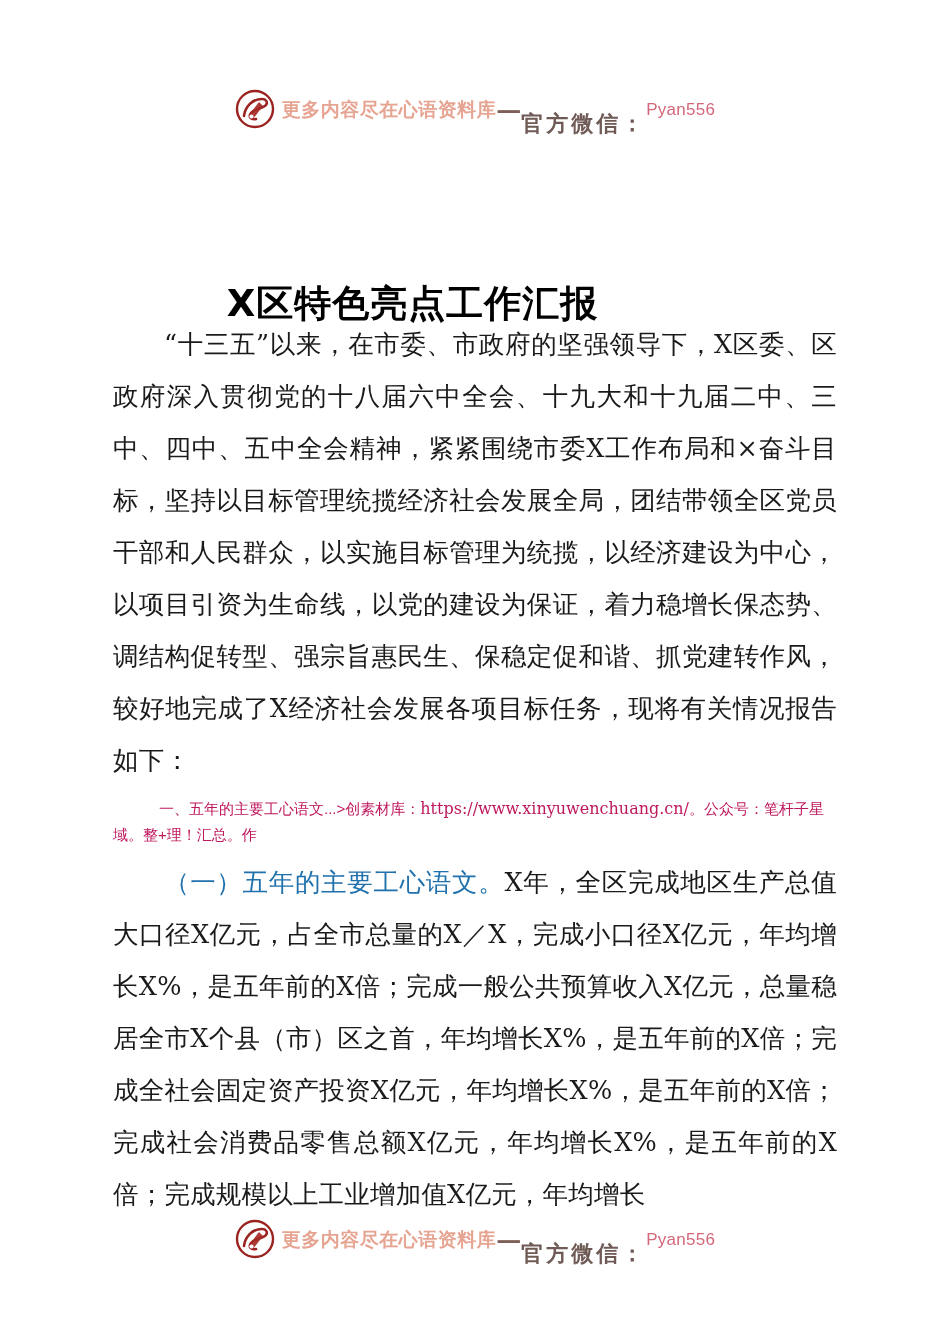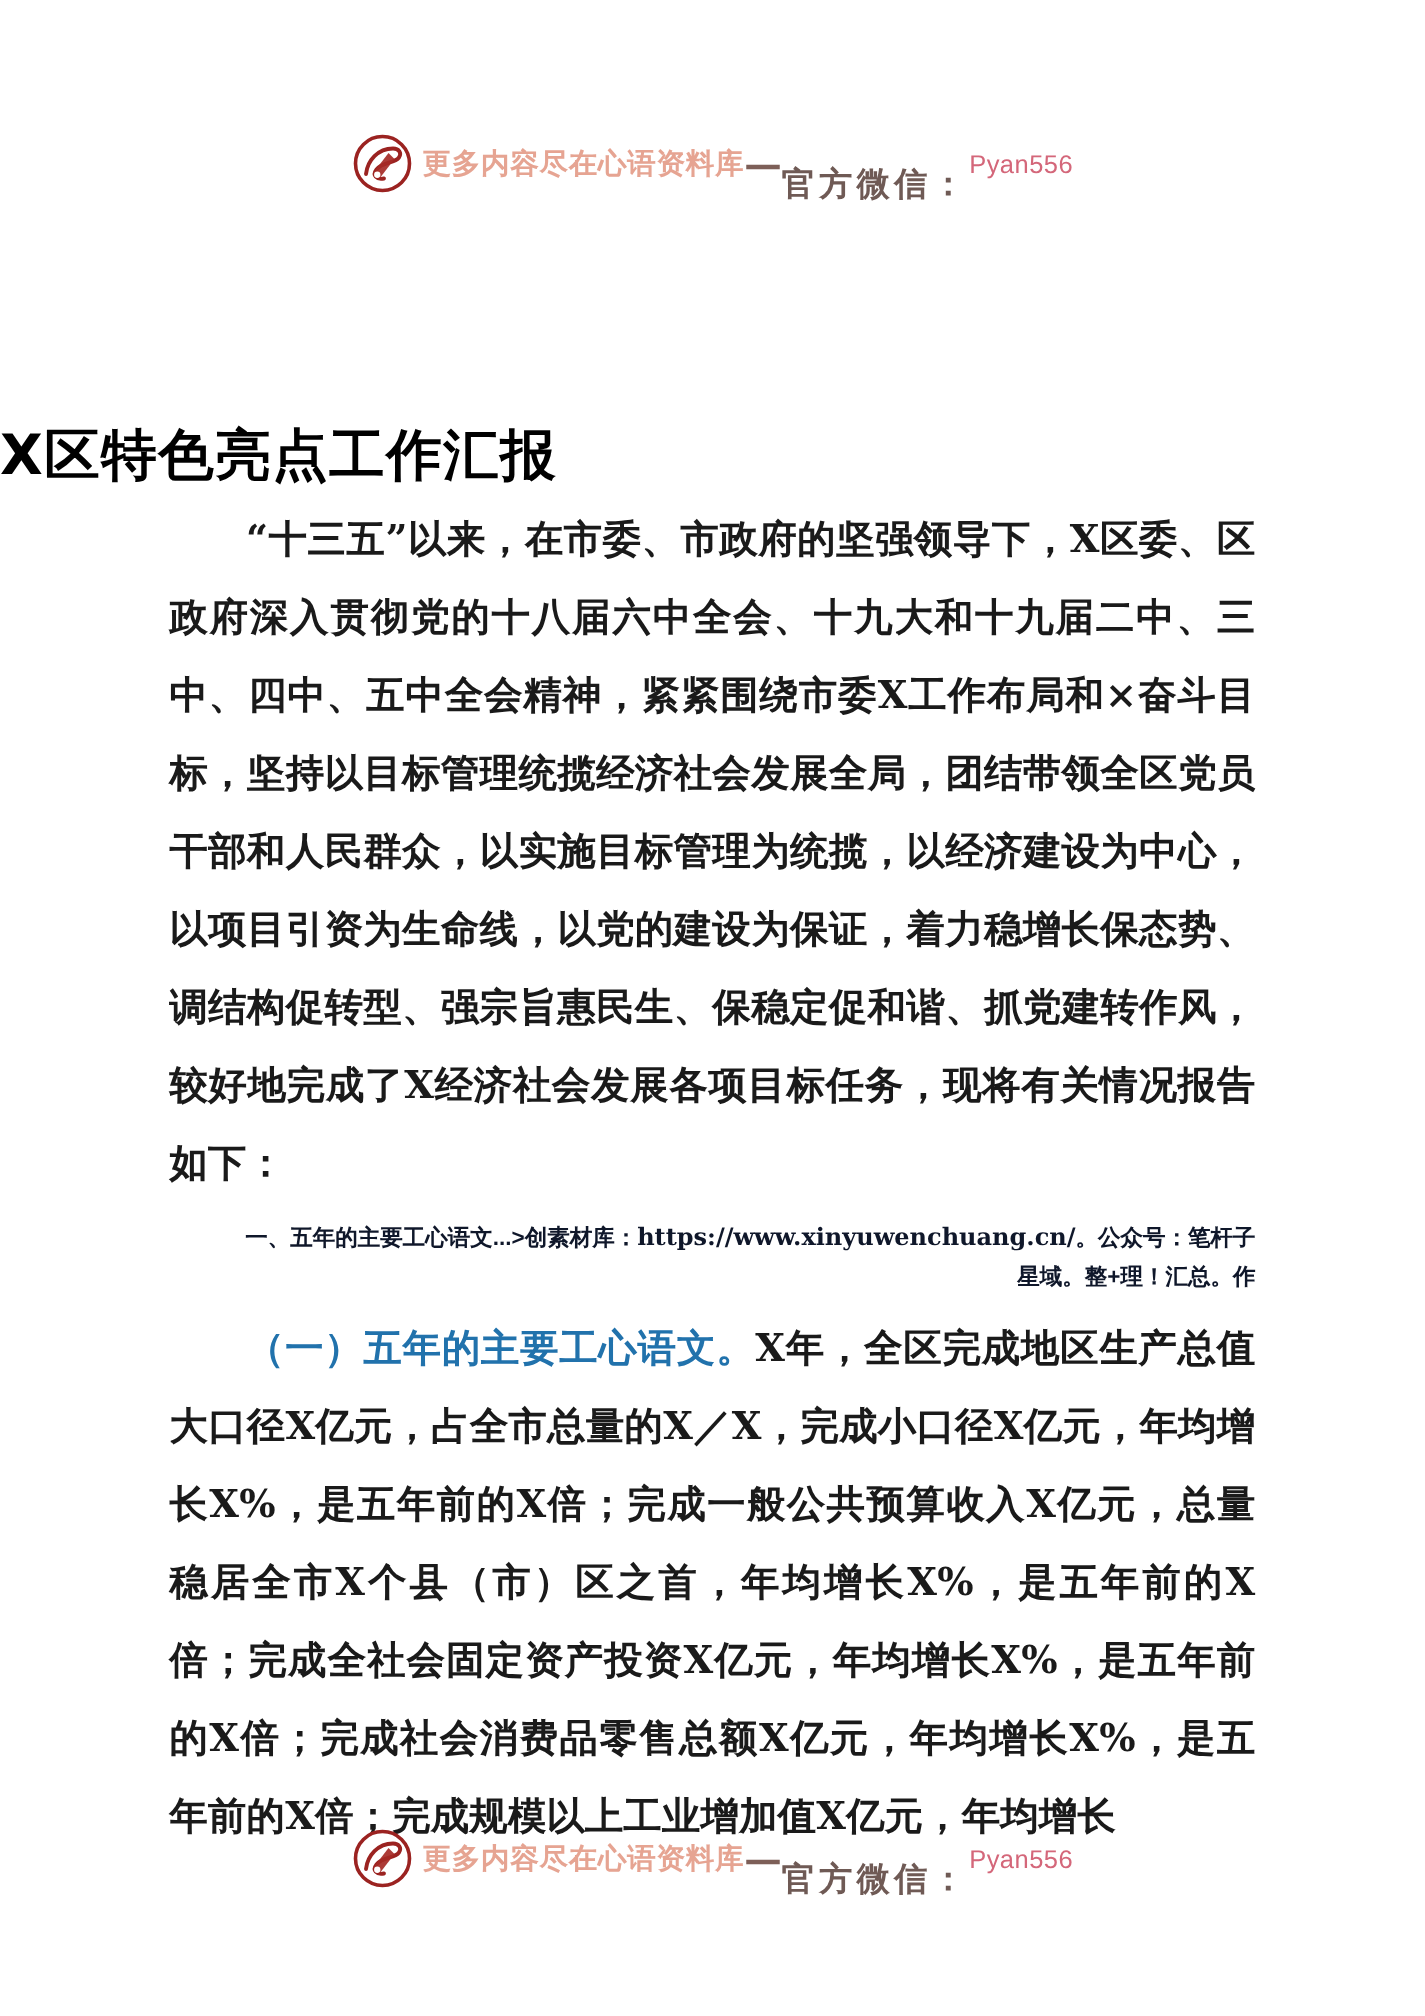--- a/index.html
+++ b/index.html
@@ -88,36 +88,35 @@
     letter-spacing: 0.3px;
     white-space: nowrap;
   }
 
   
   .doc-title {
     position: absolute;
     top: 256px;
     left: 0;
     width: 825px;
-    text-align: left;
+    text-align: center;
     font-family: "DejaVu Sans", "Liberation Sans", sans-serif;
     font-weight: 700;
     font-size: 37px;
     letter-spacing: 1px;
     color: #000000;
     line-height: 1.25;
   }
 
   
   .body-area {
     position: absolute;
-    top: 334px;
+    top: 318px;
     left: 113px;
     width: 724px;
-    font-weight: bold;
   }
 
   p.para {
     margin: 0;
     font-family: "DejaVu Serif", "Liberation Serif", serif;
     font-size: 25.5px;
     line-height: 52px;
     text-align: justify;
     text-justify: inter-ideograph;
     text-indent: 51px;
@@ -129,23 +128,23 @@
     color: #2172ac;
   }
 
   
   p.inserted {
     margin: 0;
     font-family: "Liberation Sans", "DejaVu Sans", sans-serif;
     font-size: 15px;
     line-height: 26px;
     text-indent: 46px;
-    text-align: right;
+    text-align: left;
     letter-spacing: 0px;
-    color: #0f172a;
+    color: #be185d;
   }
 
   p.inserted .url {
     font-family: "DejaVu Serif", "Liberation Serif", serif;
     font-size: 16px;
   }
 
   .gap-before-inserted { height: 10px; }
   .gap-after-inserted { height: 8px; }
 </style>

